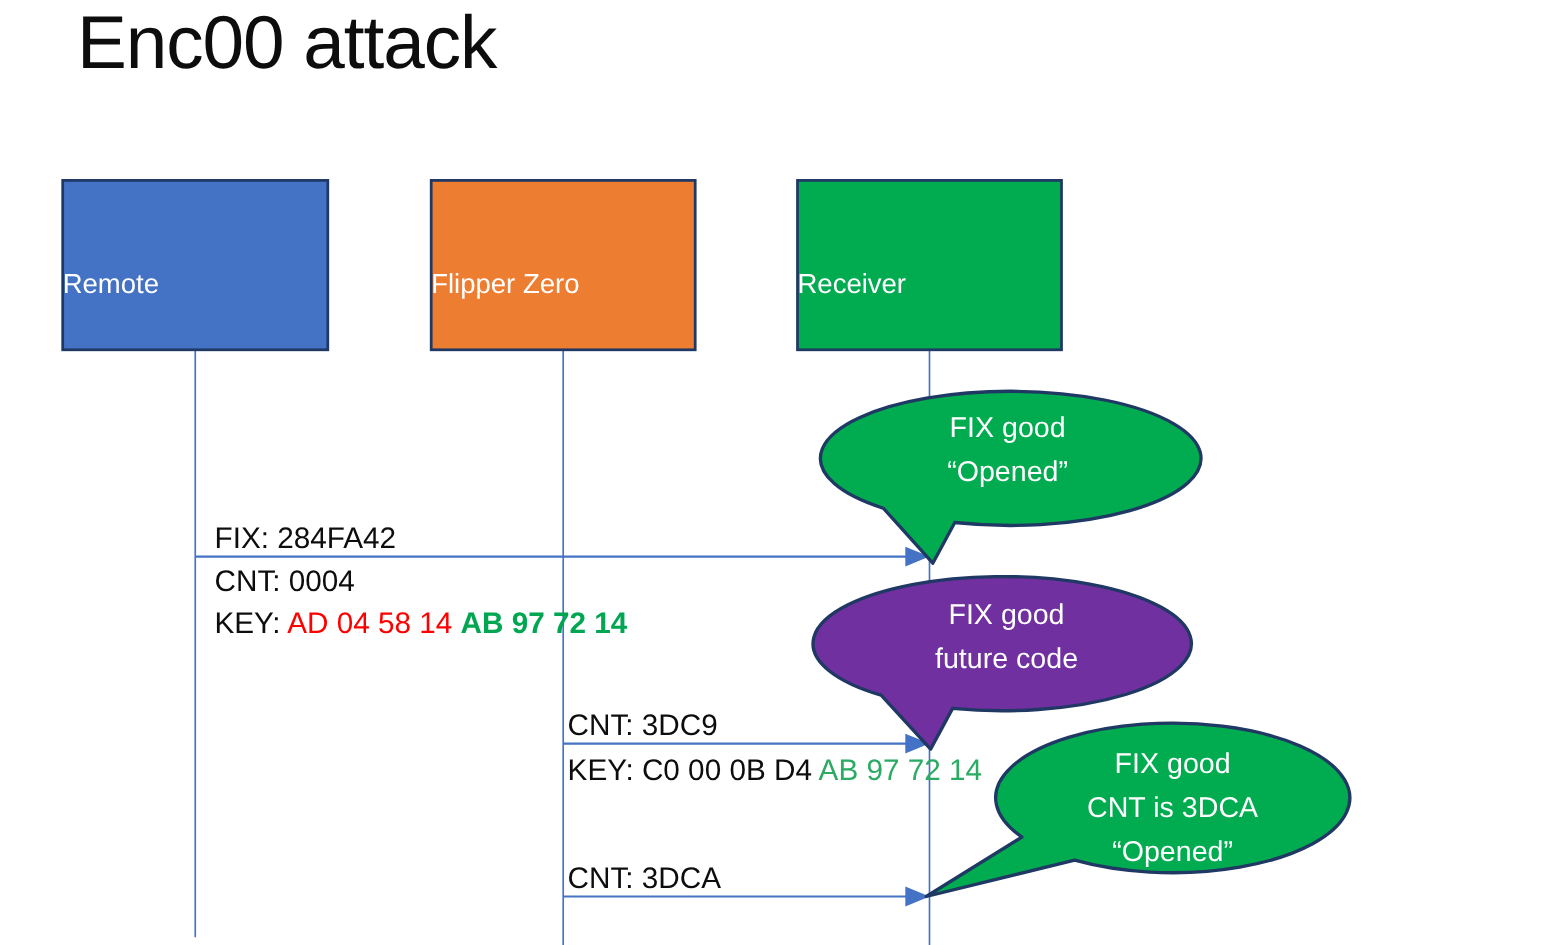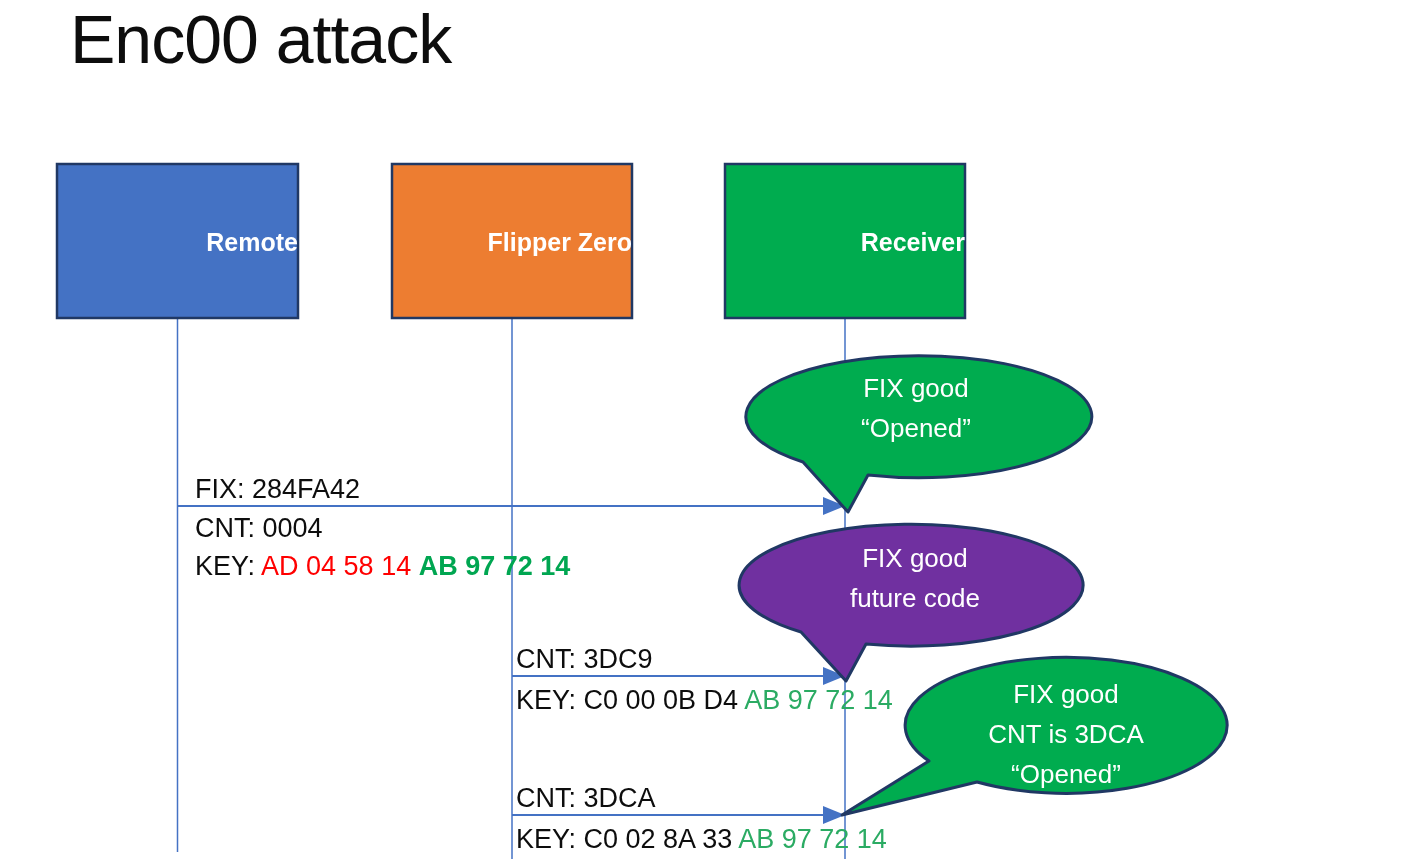--- a/index.html
+++ b/index.html
@@ -7,22 +7,22 @@
     position:relative;width:1408px;height:859px;background:#ffffff;
     font-family:"Liberation Sans",sans-serif;overflow:hidden;
   }
   .stage svg{position:absolute;left:0;top:0;}
   .title{
     position:absolute;left:70px;top:0px;margin:0;
     font-size:68px;font-weight:300;letter-spacing:-1px;color:#0d0d0d;
     font-family:"Liberation Sans",sans-serif;
   }
   .actor-label{
-    position:absolute;top:227px;height:30px;
-    color:#ffffff;font-size:25px;text-align:right;line-height:30px;font-weight:bold;
+    position:absolute;top:243px;height:30px;
+    color:#ffffff;font-size:25px;text-align:left;line-height:30px;
   }
   .lbl-remote{left:57px;width:241px;}
   .lbl-flipper{left:392px;width:240px;}
   .lbl-receiver{left:725px;width:240px;}
   .msg{position:absolute;font-size:27px;line-height:38px;color:#0d0d0d;white-space:nowrap;}
   .msg1a{left:195px;top:470px;}
   .msg1b{left:195px;top:509px;}
   .msg2a{left:516px;top:640px;}
   .msg2b{left:516px;top:681px;}
   .msg3a{left:516px;top:779px;}
@@ -77,21 +77,20 @@
   <div class="msg msg1a">FIX: 284FA42</div>
   <div class="msg msg1b">
     <div>CNT: 0004</div>
     <div><span>KEY: </span><span class="key-red">AD 04 58 14 </span><span class="key-green-bold">AB 97 72 14</span></div>
   </div>
 
   <div class="msg msg2a">CNT: 3DC9</div>
   <div class="msg msg2b"><span>KEY: </span><span>C0 00 0B D4 </span><span class="key-green">AB 97 72 14</span></div>
 
   <div class="msg msg3a">CNT: 3DCA</div>
-  <div class="msg msg3b"><span>KEY: </span><span>C0 02 8A 33 </span><span class="key-green">AB 97 72 14</span></div>
 
   <div class="callout-text ct1">
     <div>FIX good</div>
     <div>“Opened”</div>
   </div>
   <div class="callout-text ct2">
     <div>FIX good</div>
     <div>future code</div>
   </div>
   <div class="callout-text ct3">

